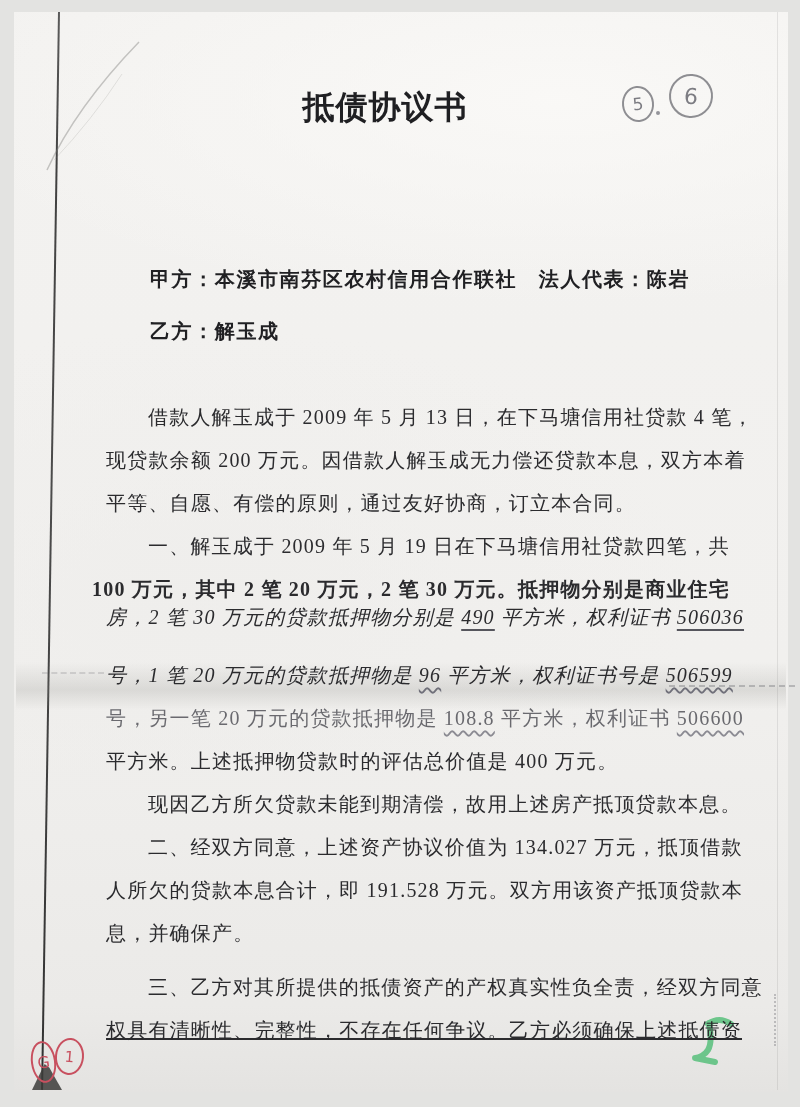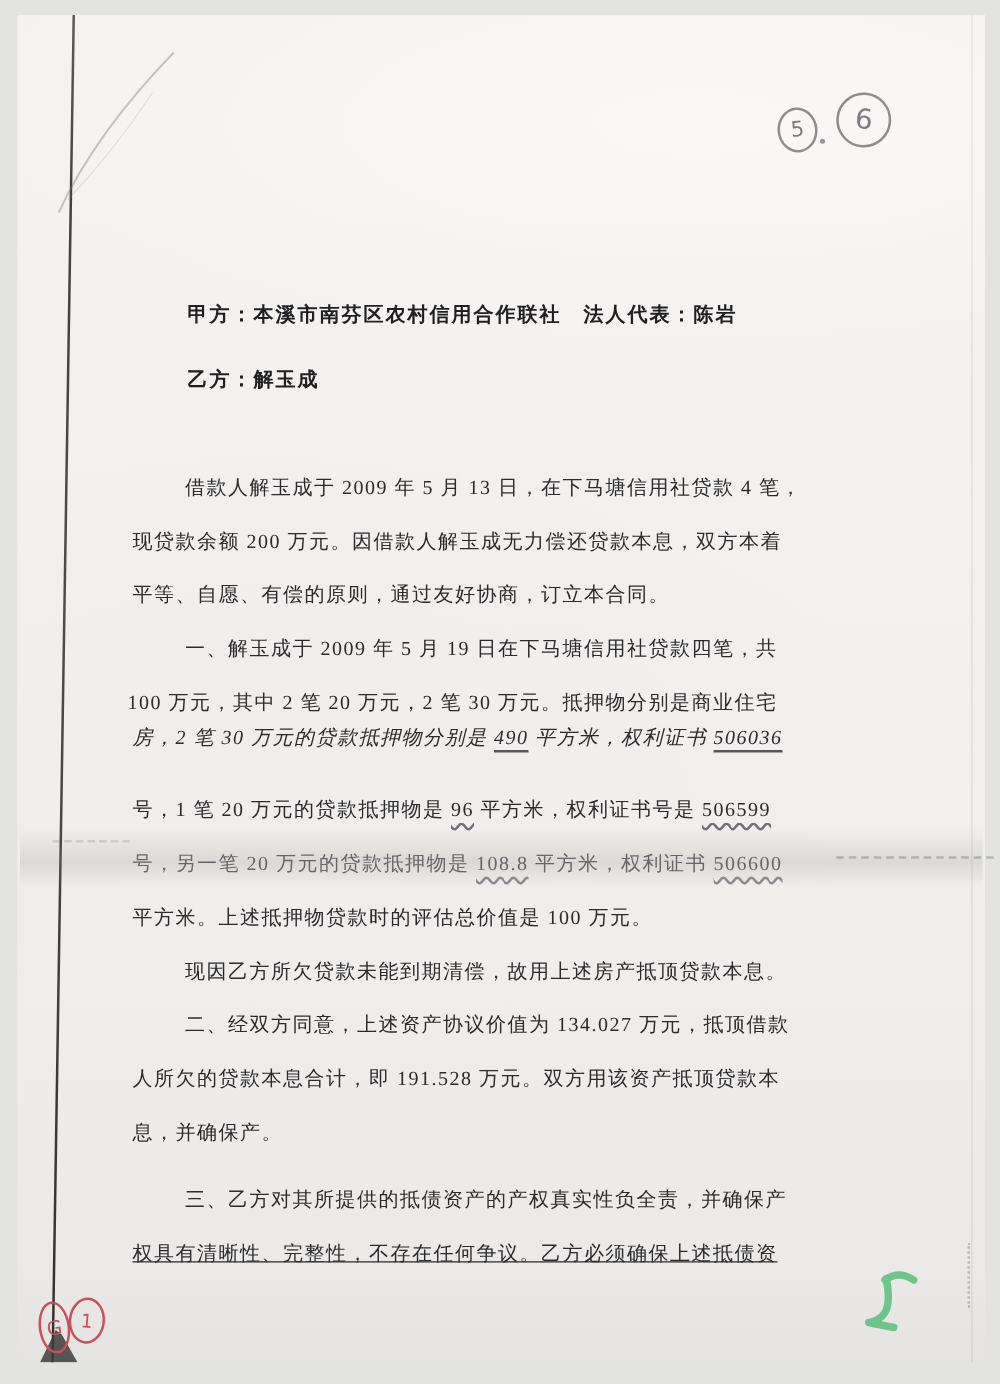--- a/index.html
+++ b/index.html
@@ -46,22 +46,23 @@
   .edge-dots-right{
     position:absolute;left:760px;top:982px;height:52px;width:0;
     border-left:2px dotted rgba(100,100,105,.35);
   }
   .doc-title{
     position:absolute;left:276px;top:74px;width:190px;text-align:center;
     font-size:32px;font-weight:600;letter-spacing:1px;color:#1f1f22;
     white-space:nowrap;
   }
   .line{
-    position:absolute;white-space:nowrap;font-size:16px;letter-spacing:1.2px;
+    position:absolute;white-space:nowrap;font-size:20px;letter-spacing:1.2px;
     color:#2b2b2e;
+    margin-top:24px;
   }
   .line.party{font-weight:bold;color:#202023;letter-spacing:1.6px;}
   .line.faded{opacity:.78;color:#45454c;}
   .u-straight{
     text-decoration:underline;text-decoration-style:solid;
     text-decoration-color:#55555c;text-decoration-thickness:2px;
     text-underline-offset:5px;
   }
   .u-wavy{
     text-decoration:underline;text-decoration-style:wavy;
@@ -102,20 +103,21 @@
 
   <svg class="overlay">
     <path d="M 33 158 Q 62 95 125 30" fill="none" stroke="rgba(120,120,118,.40)" stroke-width="1.5"></path>
     <path d="M 40 148 Q 78 108 108 62" fill="none" stroke="rgba(120,120,118,.18)" stroke-width="1"></path>
     <g opacity="0.85">
       <path d="M 717 1012 Q 705 1004 694 1012" fill="none" stroke="#58c07c" stroke-width="6" stroke-linecap="round"></path>
       <path d="M 695 1011 C 697 1021 698 1031 694 1038 C 691 1043 685 1046 681 1046 L 701 1050" fill="none" stroke="#58c07c" stroke-width="6" stroke-linecap="round" stroke-linejoin="round"></path>
     </g>
   </svg>
 
+  <div class="doc-title">抵债协议书</div>
 
   <div class="pencil-circle pc-5">
     <span>5</span>
   </div>
   <div class="pc-dot"></div>
   <div class="pencil-circle pc-6">
     <span>6</span>
   </div>
 
   <div class="red-circle rc-1">
@@ -125,25 +127,25 @@
     <span>1</span>
   </div>
 
   <div id="doc-lines">
       <div class="line party" style="left: 136px; top: 230px;"><span>甲方：本溪市南芬区农村信用合作联社　法人代表：陈岩</span></div>
       <div class="line party" style="left: 136px; top: 282px;"><span>乙方：解玉成</span></div>
       <div class="line" style="left: 134px; top: 368px;"><span>借款人解玉成于 2009 年 5 月 13 日，在下马塘信用社贷款 4 笔，</span></div>
       <div class="line" style="left: 92px; top: 411px;"><span>现贷款余额 200 万元。因借款人解玉成无力偿还贷款本息，双方本着</span></div>
       <div class="line" style="left: 92px; top: 454px;"><span>平等、自愿、有偿的原则，通过友好协商，订立本合同。</span></div>
       <div class="line" style="left: 134px; top: 497px;"><span>一、解玉成于 2009 年 5 月 19 日在下马塘信用社贷款四笔，共</span></div>
-      <div class="line" style="left: 88px; top: 540px;"><span>100 万元，其中 2 笔 20 万元，2 笔 30 万元。抵押物分别是商业住宅</span></div>
+      <div class="line" style="left: 78px; top: 540px; font-weight: bold;"><span>100 万元，其中 2 笔 20 万元，2 笔 30 万元。抵押物分别是商业住宅</span></div>
       <div class="line" style="left: 92px; top: 568px; font-style: italic;"><span>房，2 笔 30 万元的贷款抵押物分别是 </span><span class="u-straight">490</span><span> 平方米，权利证书 </span><span class="u-straight">506036</span></div>
-      <div class="line" style="left: 92px; top: 626px;"><span>号，1 笔 20 万元的贷款抵押物是 </span><span class="u-wavy">96</span><span> 平方米，权利证书号是 </span><span class="u-wavy">506599</span></div>
+      <div class="line" style="left: 92px; top: 626px; font-style: italic;"><span>号，1 笔 20 万元的贷款抵押物是 </span><span class="u-wavy">96</span><span> 平方米，权利证书号是 </span><span class="u-wavy">506599</span></div>
       <div class="line faded" style="left: 92px; top: 669px;"><span>号，另一笔 20 万元的贷款抵押物是 </span><span class="u-wavy">108.8</span><span> 平方米，权利证书 </span><span class="u-wavy">506600</span></div>
-      <div class="line" style="left: 92px; top: 712px;"><span>平方米。上述抵押物贷款时的评估总价值是 100 万元。</span></div>
+      <div class="line" style="left: 92px; top: 712px;"><span>平方米。上述抵押物贷款时的评估总价值是 400 万元。</span></div>
       <div class="line" style="left: 134px; top: 755px;"><span>现因乙方所欠贷款未能到期清偿，故用上述房产抵顶贷款本息。</span></div>
       <div class="line" style="left: 134px; top: 798px;"><span>二、经双方同意，上述资产协议价值为 134.027 万元，抵顶借款</span></div>
       <div class="line" style="left: 92px; top: 841px;"><span>人所欠的贷款本息合计，即 191.528 万元。双方用该资产抵顶贷款本</span></div>
       <div class="line" style="left: 92px; top: 884px;"><span>息，并确保产。</span></div>
-      <div class="line" style="left: 134px; top: 938px;"><span>三、乙方对其所提供的抵债资产的产权真实性负全责，并确保产</span></div>
+      <div class="line" style="left: 134px; top: 938px;"><span>三、乙方对其所提供的抵债资产的产权真实性负全责，经双方同意</span></div>
       <div class="line" style="left: 92px; top: 981px; text-decoration: underline;"><span>权具有清晰性、完整性，不存在任何争议。乙方必须确保上述抵债资</span></div>
     </div>
 </div>
 
 </body></html>

